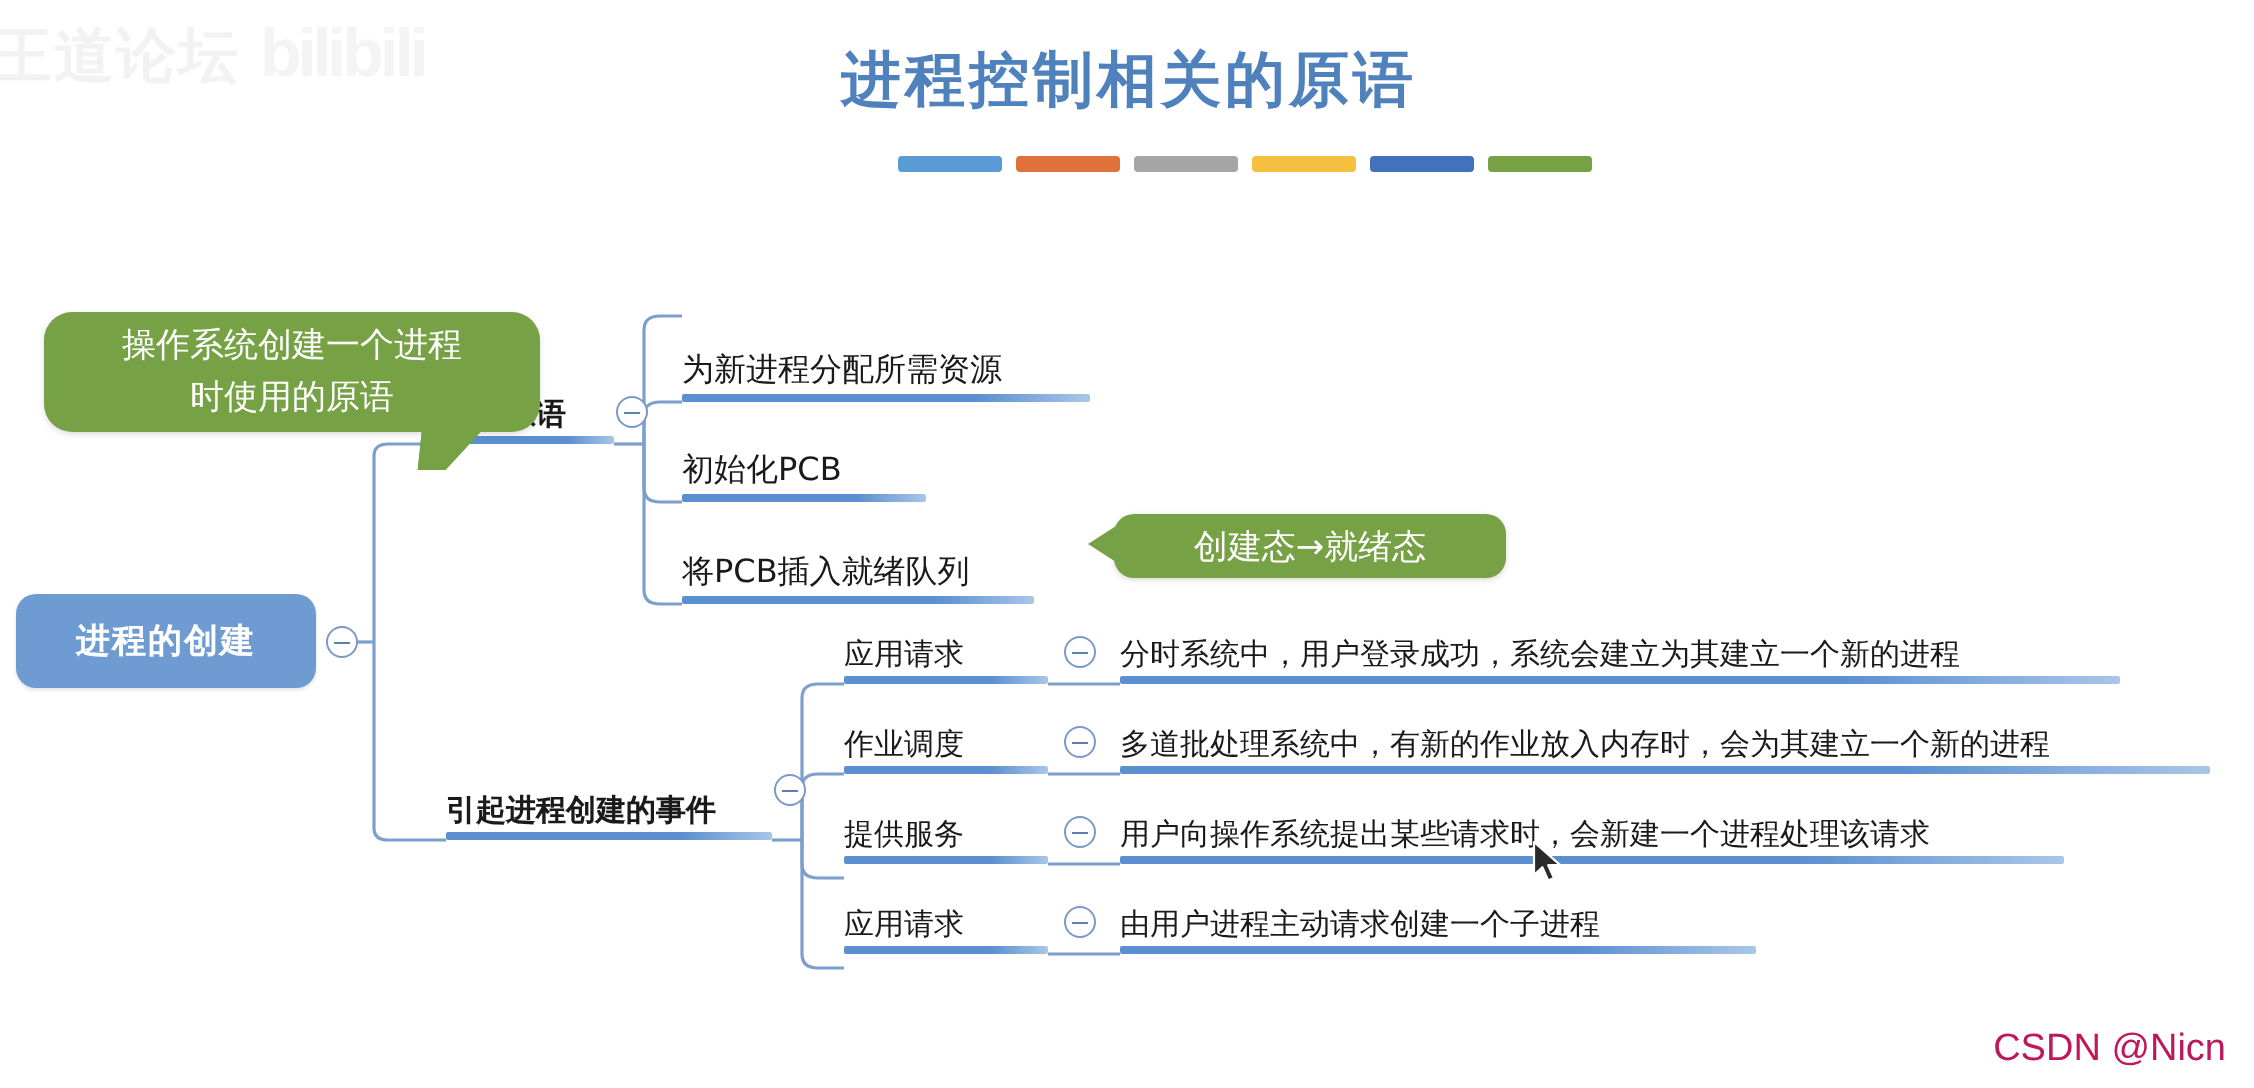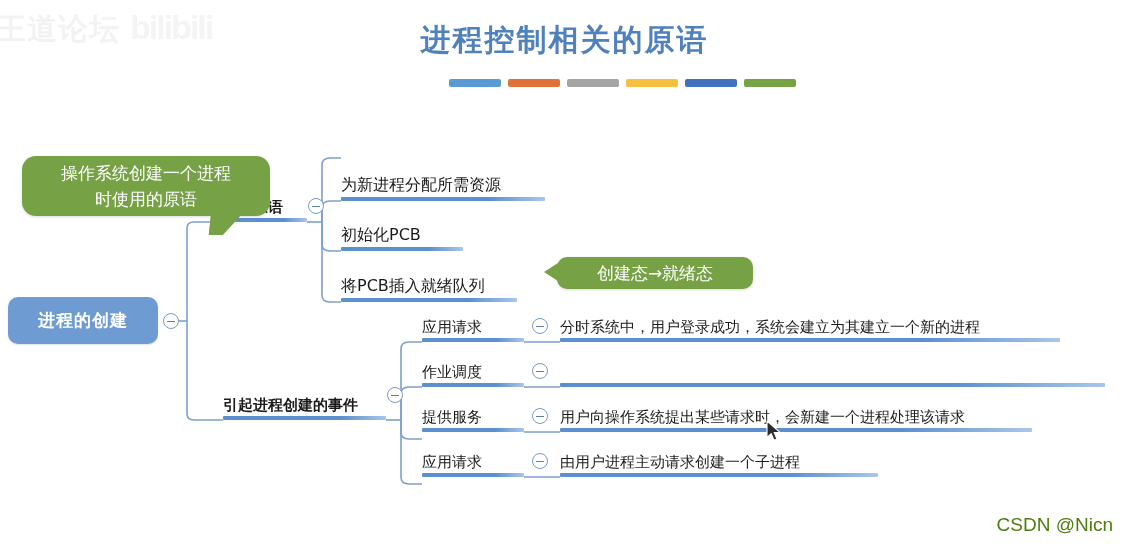--- a/index.html
+++ b/index.html
@@ -18,21 +18,21 @@
     position:absolute;left:-4px;top:8px;
     font-size:30px;font-weight:bold;
     color:#f2f2f2;
     letter-spacing:1px;
     white-space:nowrap;
     user-select:none;
   }
   .wm-topleft .wm-bili{font-size:34px;letter-spacing:-2px;margin-left:10px;color:#f4f4f4;}
   .wm-bottomright{
     position:absolute;right:14px;bottom:8px;
-    font-size:19px;color:#4d7c0f;white-space:nowrap;user-select:none;
+    font-size:19px;color:#be185d;white-space:nowrap;user-select:none;
   }
 
   
   .title{
     position:absolute;left:0;top:20px;width:1011px;
     text-align:center;
     color:#4f81bd;
     font-size:30px;
     letter-spacing:2px;
     font-family:"DejaVu Serif","Liberation Serif",serif;
@@ -221,20 +221,21 @@
     <span class="txt" style="font-size:15px;">分时系统中，用户登录成功，系统会建立为其建立一个新的进程</span>
     <span class="ul" style="width:500px;"></span>
   </div>
 
   <div class="node" style="left:422px;top:361px;width:102px;height:26px;">
     <span class="txt" style="font-size:15px;">作业调度</span>
     <span class="ul" style="width:102px;"></span>
   </div>
   <div class="toggle" style="left:532px;top:363px;"></div>
   <div class="node" style="left:560px;top:361px;width:545px;height:26px;">
+    <span class="txt" style="font-size:15px;">多道批处理系统中，有新的作业放入内存时，会为其建立一个新的进程</span>
     <span class="ul" style="width:545px;"></span>
   </div>
 
   <div class="node" style="left:422px;top:406px;width:102px;height:26px;">
     <span class="txt" style="font-size:15px;text-align:right;">提供服务</span>
     <span class="ul" style="width:102px;"></span>
   </div>
   <div class="toggle" style="left:532px;top:408px;"></div>
   <div class="node" style="left:560px;top:406px;width:472px;height:26px;">
     <span class="txt" style="font-size:15px;">用户向操作系统提出某些请求时，会新建一个进程处理该请求</span>

